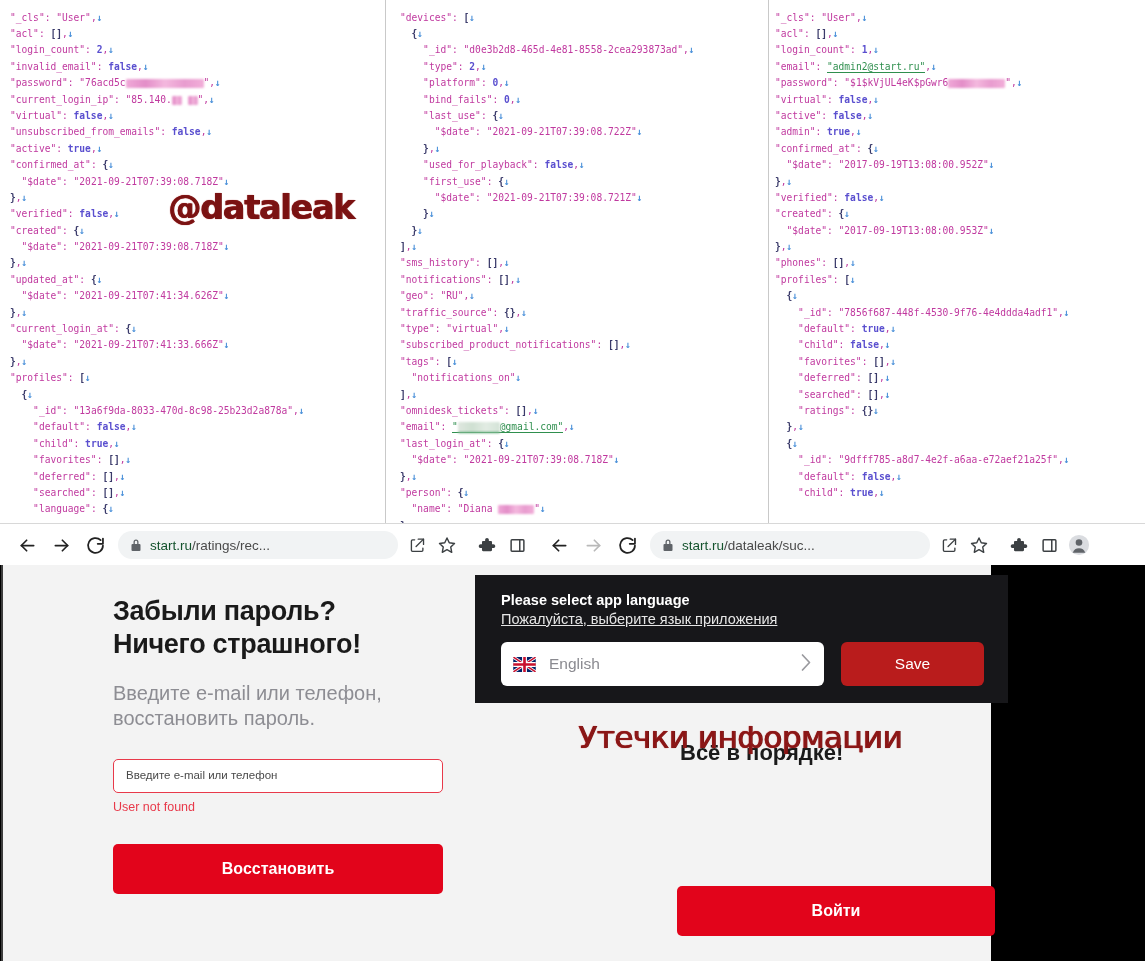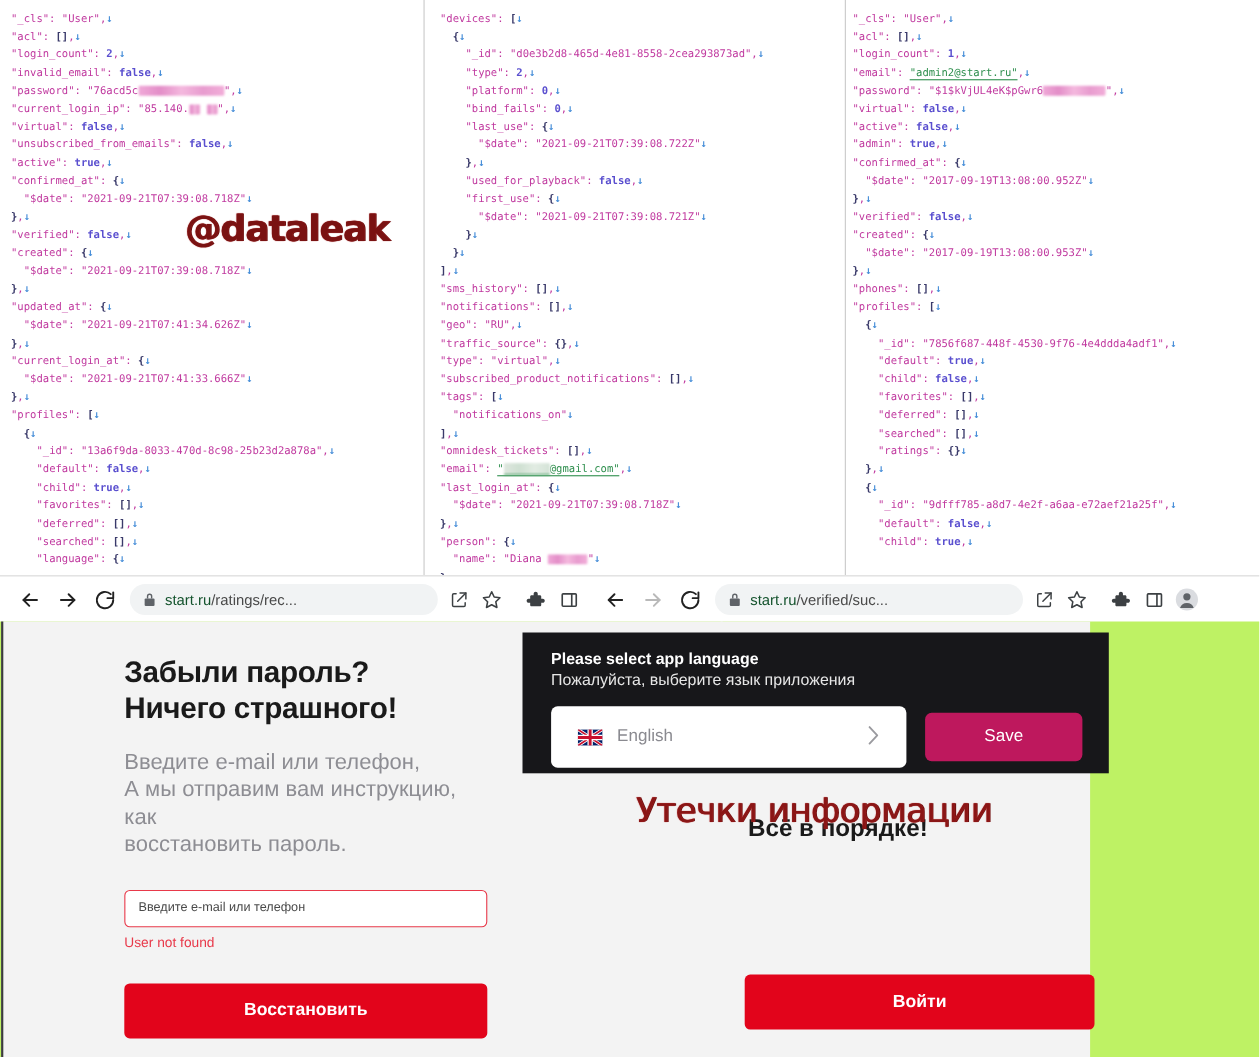--- a/index.html
+++ b/index.html
@@ -80,21 +80,21 @@
   }
   .omnibox .url .dom{color:#14532d;}
   .tb-ico{
     width:30px;height:30px;display:flex;align-items:center;justify-content:center;
     color:#3c4043;flex:0 0 auto;
   }
 
   
   #pages{
     position:absolute;left:0;top:565px;width:1145px;height:396px;
-    background:#bef264;
+    background:#000000;
   }
   #page-left{
     position:absolute;left:1px;top:0;width:654px;height:396px;
     background:#f3f3f3;border-left:2px solid #3c3c3c;
   }
   #page-right{
     position:absolute;left:655px;top:0;width:336px;height:396px;
     background:#f3f3f3;
   }
 
@@ -150,34 +150,34 @@
     color:#fff;font-size:16px;font-weight:bold;cursor:pointer;
   }
 
   
   #lang-modal{
     position:absolute;left:475px;top:575px;width:533px;height:128px;
     background:#17171a;z-index:5;
   }
   #lang-inner{position:absolute;left:26px;top:17px;right:24px;}
   .lang-t1{font-size:14.5px;font-weight:bold;color:#fff;}
-  .lang-t2{margin-top:3px;font-size:14.5px;color:#e6e6e6;}
+  .lang-t2{margin-top:3px;font-size:14.5px;color:#e6e6e6;text-decoration:underline;}
   #lang-row{margin-top:15px;display:flex;align-items:center;gap:17px;}
   #lang-select{
-    flex:1 1 auto;height:56px;background:#fff;border-radius:6px;
-    display:flex;align-items:center;padding:0 24px;cursor:pointer;
+    flex:1 1 auto;height:44px;background:#fff;border-radius:6px;
+    display:flex;align-items:center;padding:0 12px;cursor:pointer;
   }
   .flag{
     width:23px;height:15px;flex:0 0 auto;margin-right:13px;position:relative;
     overflow:hidden;border-radius:1px;
   }
   .lang-name{flex:1 1 auto;font-size:15.5px;color:#8a8a90;}
   .chev{color:#9a9a9f;font-size:19px;line-height:1;}
   #btn-save{
-    width:143px;height:44px;background:#be185d;border-radius:6px;
+    width:143px;height:44px;background:#b91c1c;border-radius:6px;
     display:flex;align-items:center;justify-content:center;
     color:#fff;font-size:15.5px;cursor:pointer;
   }
 
   
   #wm2{
     position:absolute;left:578px;top:719px;z-index:6;
     font-family:"DejaVu Sans","Liberation Sans",sans-serif;
     font-weight:normal;font-size:31px;letter-spacing:-0.5px;
     color:#8a1616;
@@ -283,21 +283,21 @@
 
   <div style="width:6px;flex:0 0 auto;"></div>
 
   <div class="omnibox" style="width:256px;">
     <span style="display:flex;">
       <svg width="12" height="14" viewBox="0 0 24 28" fill="#5f6368">
           <rect x="3" y="12" width="18" height="14" rx="2"></rect>
           <path d="M7 12V8a5 5 0 0 1 10 0v4h-2.6V8a2.4 2.4 0 0 0-4.8 0v4z"></path>
         </svg>
     </span>
-    <span class="url"><span class="dom">start.ru</span><span>/verified/suc...</span></span>
+    <span class="url"><span class="dom">start.ru</span><span>/dataleak/suc...</span></span>
   </div>
 
   <div style="width:4px;flex:0 0 auto;"></div>
 
   <div class="tb-ico">
     <svg width="17" height="17" viewBox="0 0 24 24" fill="none" stroke="currentColor" stroke-width="1.9" stroke-linecap="round" stroke-linejoin="round">
         <path d="M8 4H5a1.6 1.6 0 0 0-1.6 1.6v13A1.6 1.6 0 0 0 5 20.2h13a1.6 1.6 0 0 0 1.6-1.6v-3"></path>
         <polyline points="13 3 20.5 3 20.5 10.5"></polyline>
         <line x1="10" y1="13.5" x2="20.5" y2="3"></line>
       </svg>
@@ -333,21 +333,20 @@
 <div id="pages">
 
   <div id="page-left">
     <div id="recovery">
       <div class="h1">
         <div>Забыли пароль?</div>
         <div>Ничего страшного!</div>
       </div>
       <div class="lede">
         <div>Введите e-mail или телефон,</div>
-        <div>А мы отправим вам инструкцию, как</div>
         <div>восстановить пароль.</div>
       </div>
 
       <div class="field">
         <div class="field-label">Введите e-mail или телефон</div>
       </div>
       <div class="err">User not found</div>
 
       <div class="btn-red">Восстановить</div>
     </div>

